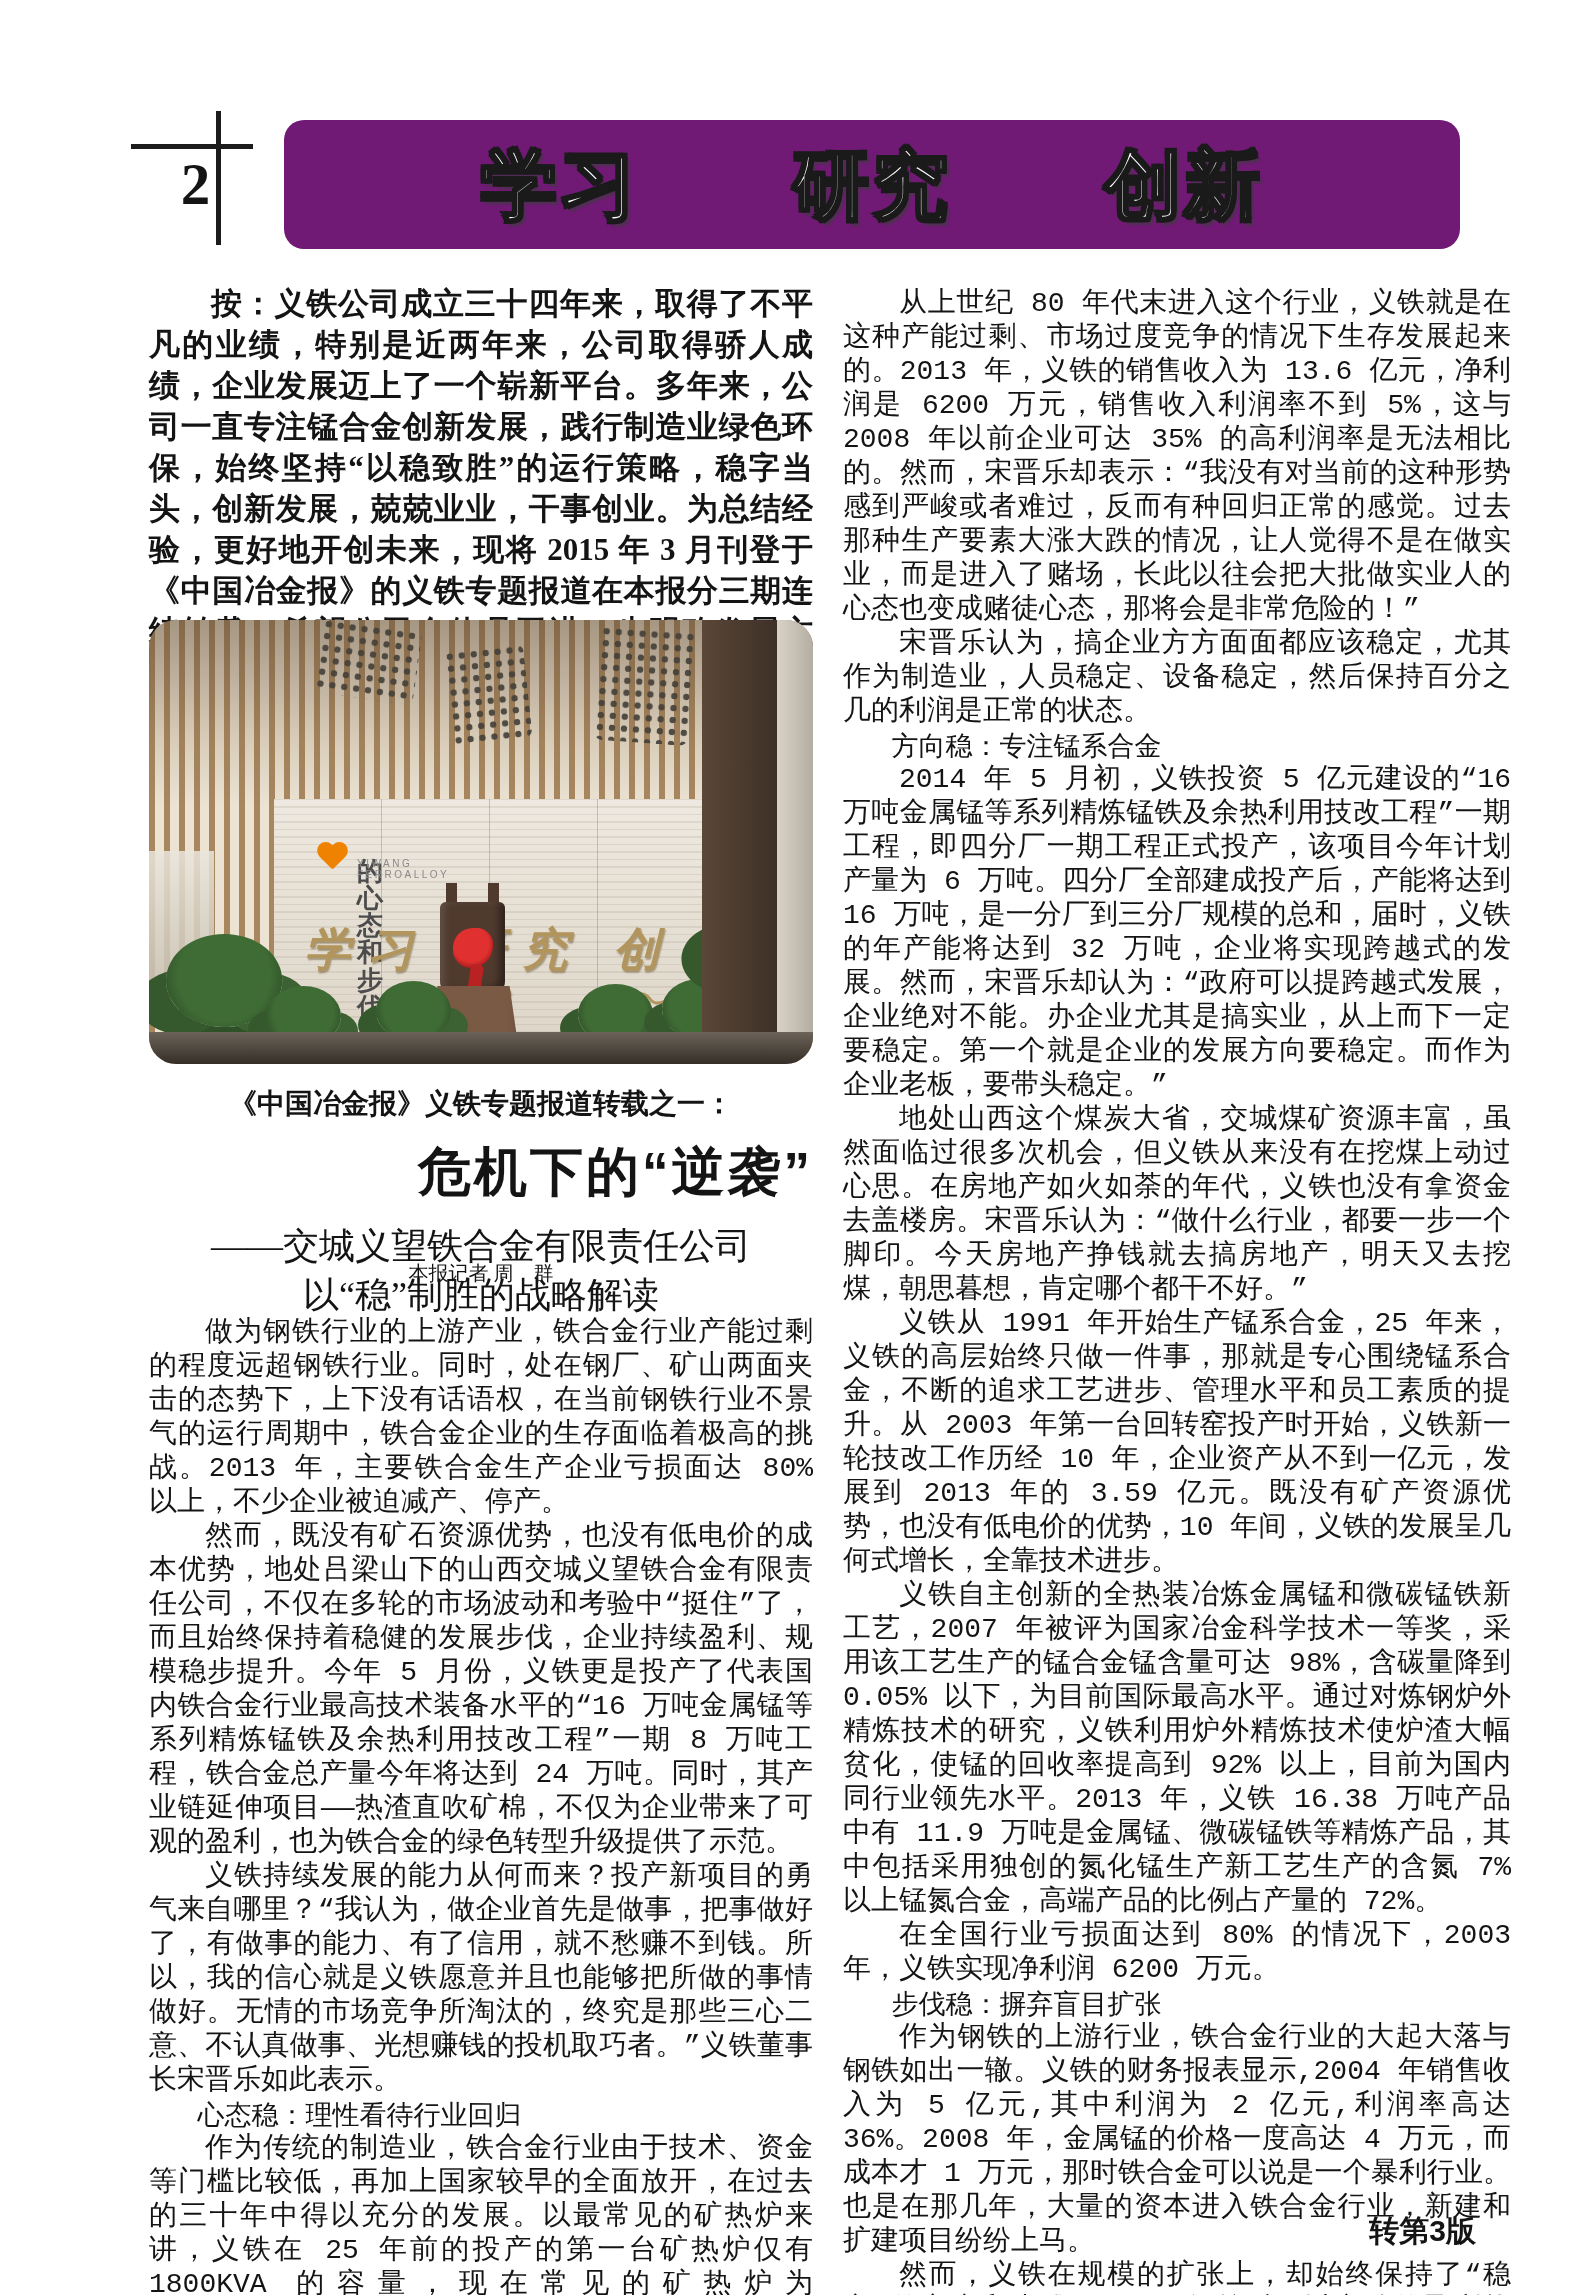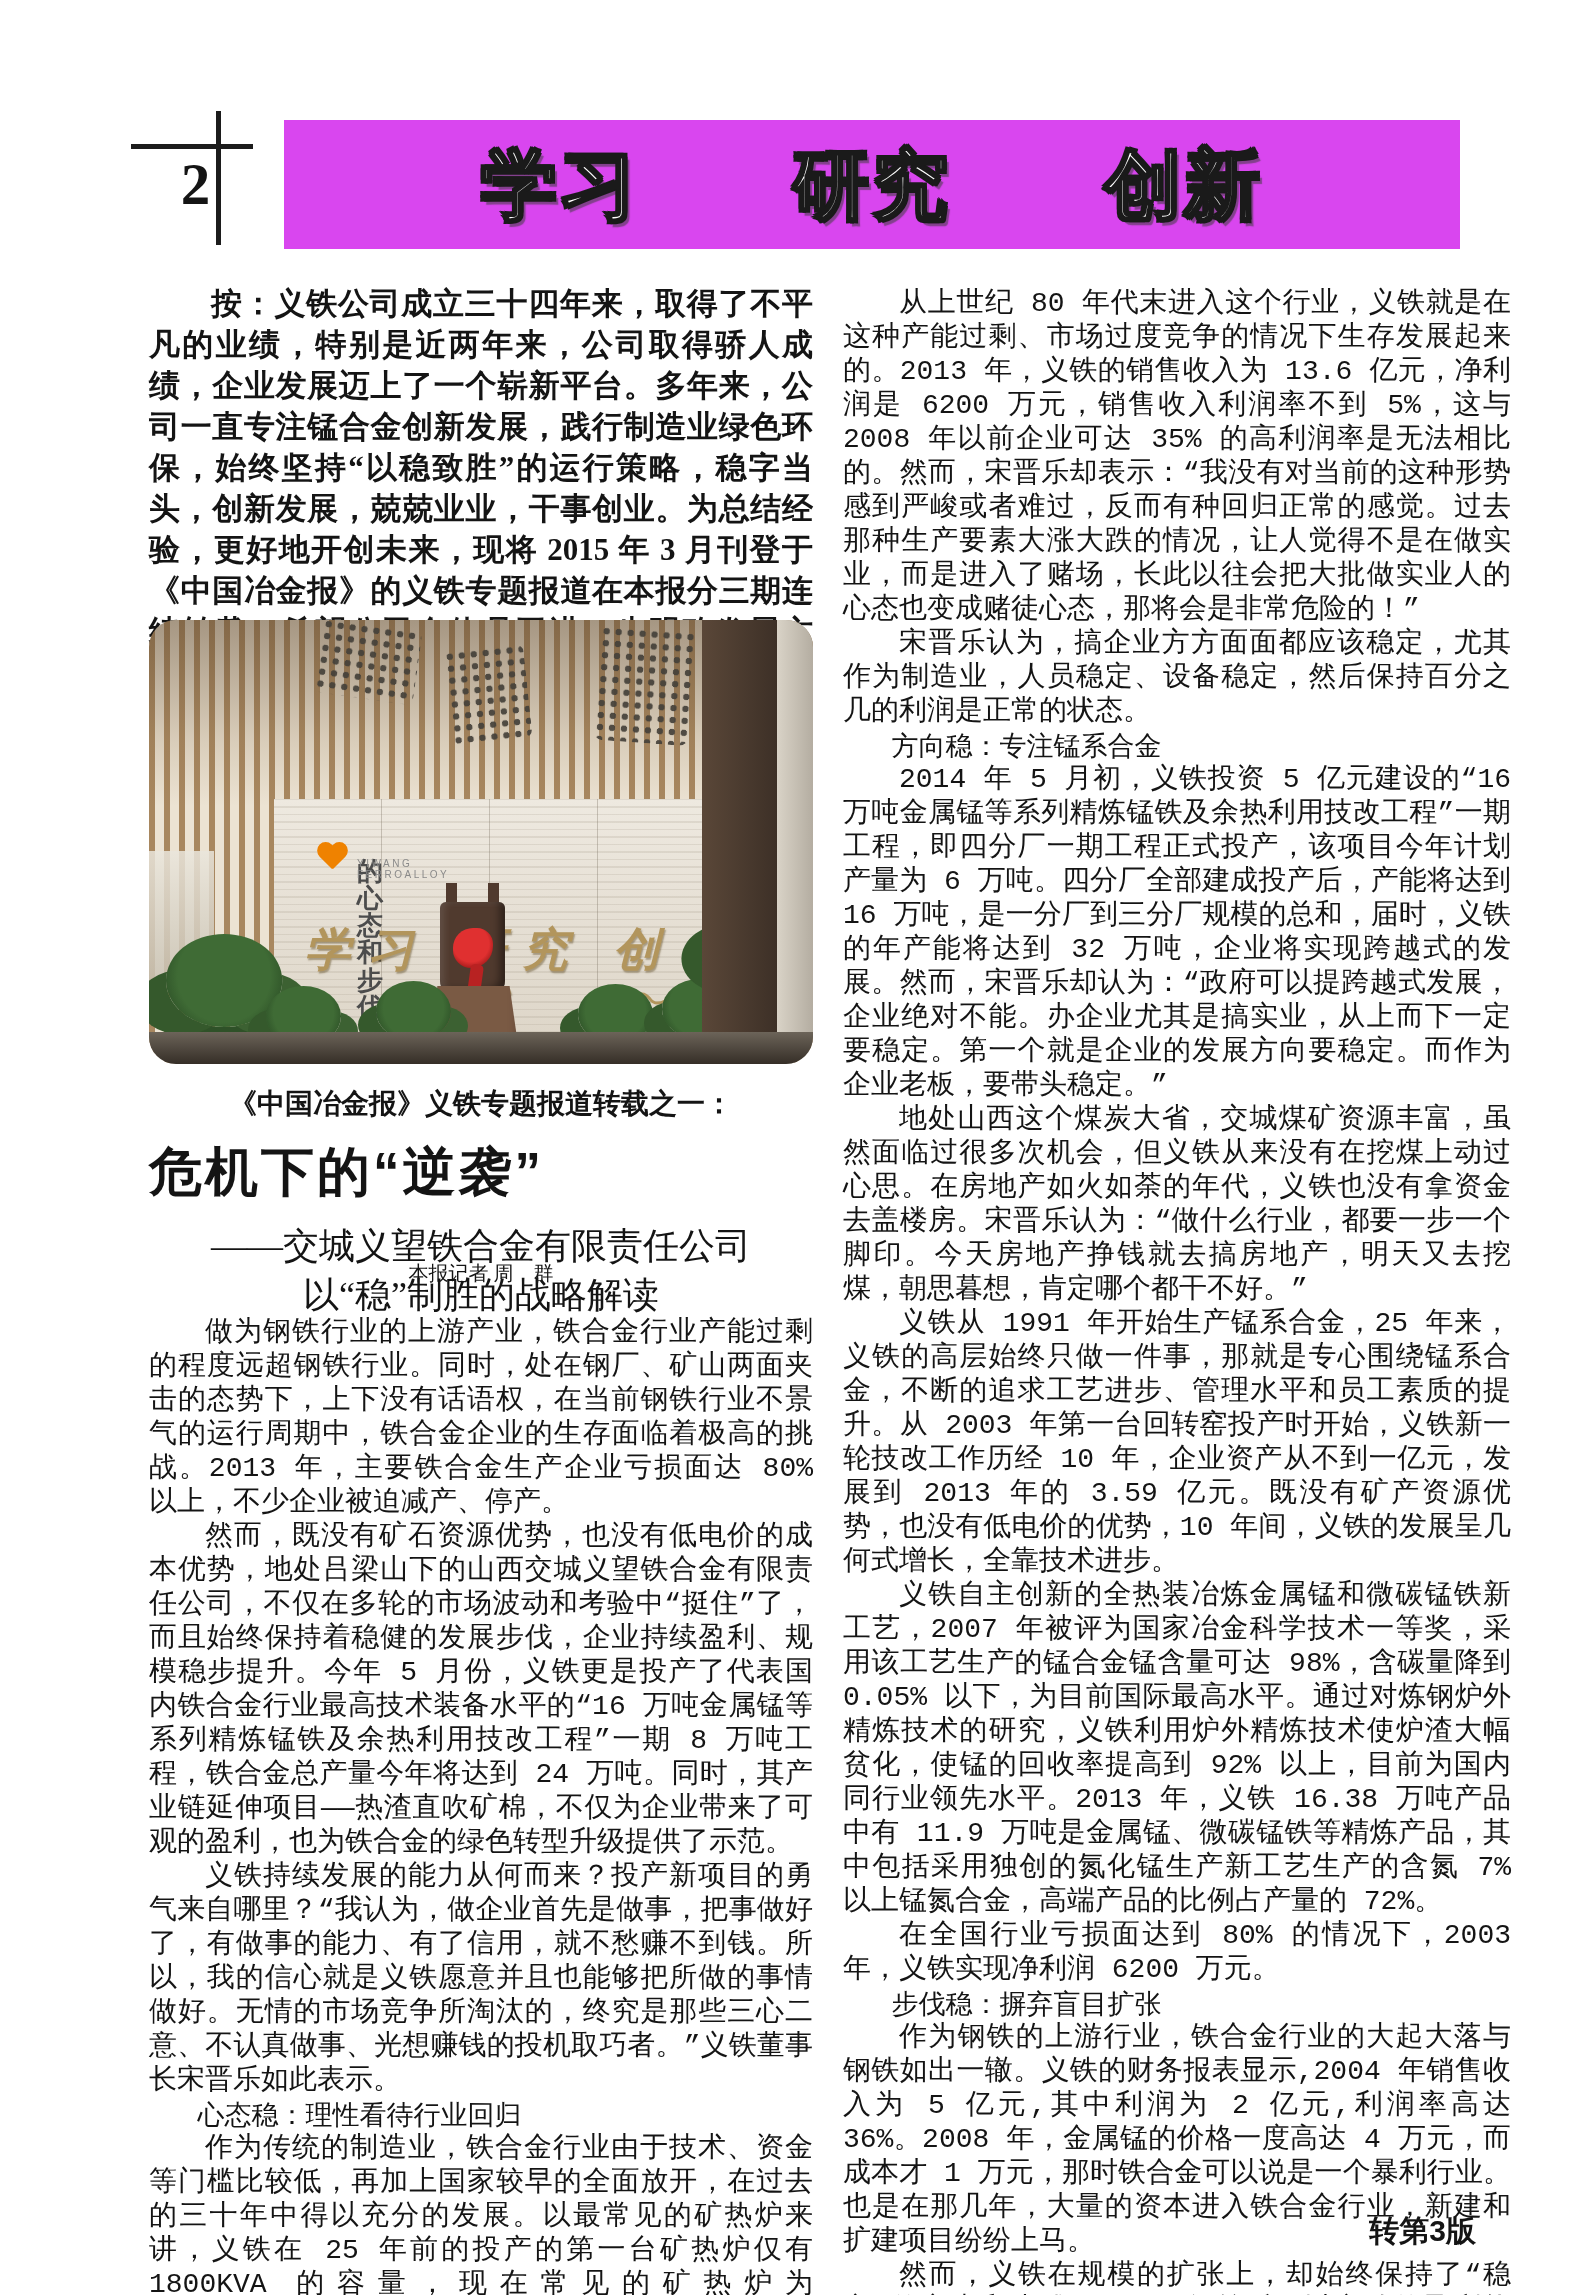--- a/index.html
+++ b/index.html
@@ -3,40 +3,40 @@
 <meta charset="utf-8">
 <style>
   html,body{margin:0;padding:0;background:#888;}
   .page{position:relative;width:1589px;height:2295px;background:#ffffff;overflow:hidden;
         font-family:"Liberation Serif","DejaVu Serif",serif;color:#141414;}
   
   .crop-h{position:absolute;left:131px;top:144px;width:122px;height:4.5px;background:#1c1c1c;}
   .crop-v{position:absolute;left:216px;top:111px;width:4.5px;height:134px;background:#1c1c1c;}
   .page-num{position:absolute;left:168px;top:155px;width:55px;font-size:59px;font-weight:bold;
             text-align:center;line-height:1;}
-  .banner{position:absolute;left:284px;top:120px;width:1176px;height:129px;background:#d946ef;
-          display:flex;align-items:center;justify-content:center;gap:154px;}
+  .banner{position:absolute;left:284px;top:120px;width:1176px;height:129px;background:#701a75;
+          display:flex;align-items:center;justify-content:center;gap:154px;border-radius:20px;}
   .banner-word{font-family:"Liberation Sans","DejaVu Sans",sans-serif;font-weight:900;
                font-size:76px;line-height:1;color:#ffffff;letter-spacing:3px;
                -webkit-text-stroke:2.5px #1a1a1a;
                text-shadow:2px 2px 0 #1a1a1a,-2px -2px 0 #1a1a1a,2px -2px 0 #1a1a1a,
                            -2px 2px 0 #1a1a1a,4px 5px 1px rgba(60,60,60,.55);}
   
   .col{position:absolute;width:664px;}
   .intro{left:149px;top:283px;font-size:31px;line-height:41px;font-weight:bold;
          text-align:justify;text-indent:2em;}
   .body-text{font-size:28px;line-height:34px;text-align:justify;}
   .body-para{text-indent:2em;font-family:Liberation Mono, monospace;}
   .sec-heading{font-family:"Liberation Sans","DejaVu Sans",sans-serif;font-weight:normal;
                font-size:27px;line-height:34px;text-indent:1.8em;}
   .left-body{left:149px;top:1316px;}
   .right-body{left:843px;top:287px;width:668px;}
   .series-note{position:absolute;left:149px;top:1085px;width:664px;text-align:center;
                font-size:28px;font-weight:600;}
-  .headline{position:absolute;left:149px;top:1137px;width:664px;text-align:left;
+  .headline{position:absolute;left:149px;top:1137px;width:664px;text-align:right;
             font-family:"Liberation Sans","DejaVu Sans",sans-serif;font-weight:900;
             font-size:53px;letter-spacing:3px;}
   .subtitle{position:absolute;left:149px;top:1222px;width:664px;text-align:center;font-size:36px;}
   .byline{position:absolute;left:149px;top:1260px;width:664px;text-align:center;font-size:20px;}
   .continued{position:absolute;left:843px;top:2211px;width:668px;text-align:right;
              padding-right:35px;box-sizing:border-box;
              font-family:"Liberation Sans","DejaVu Sans",sans-serif;font-weight:bold;font-size:30px;}
   
   .photo{position:absolute;left:149px;top:620px;width:664px;height:444px;border-radius:27px;
          overflow:hidden;background:repeating-linear-gradient(90deg,#a8875f 0 6px,#ece3d3 6px 15px);}

